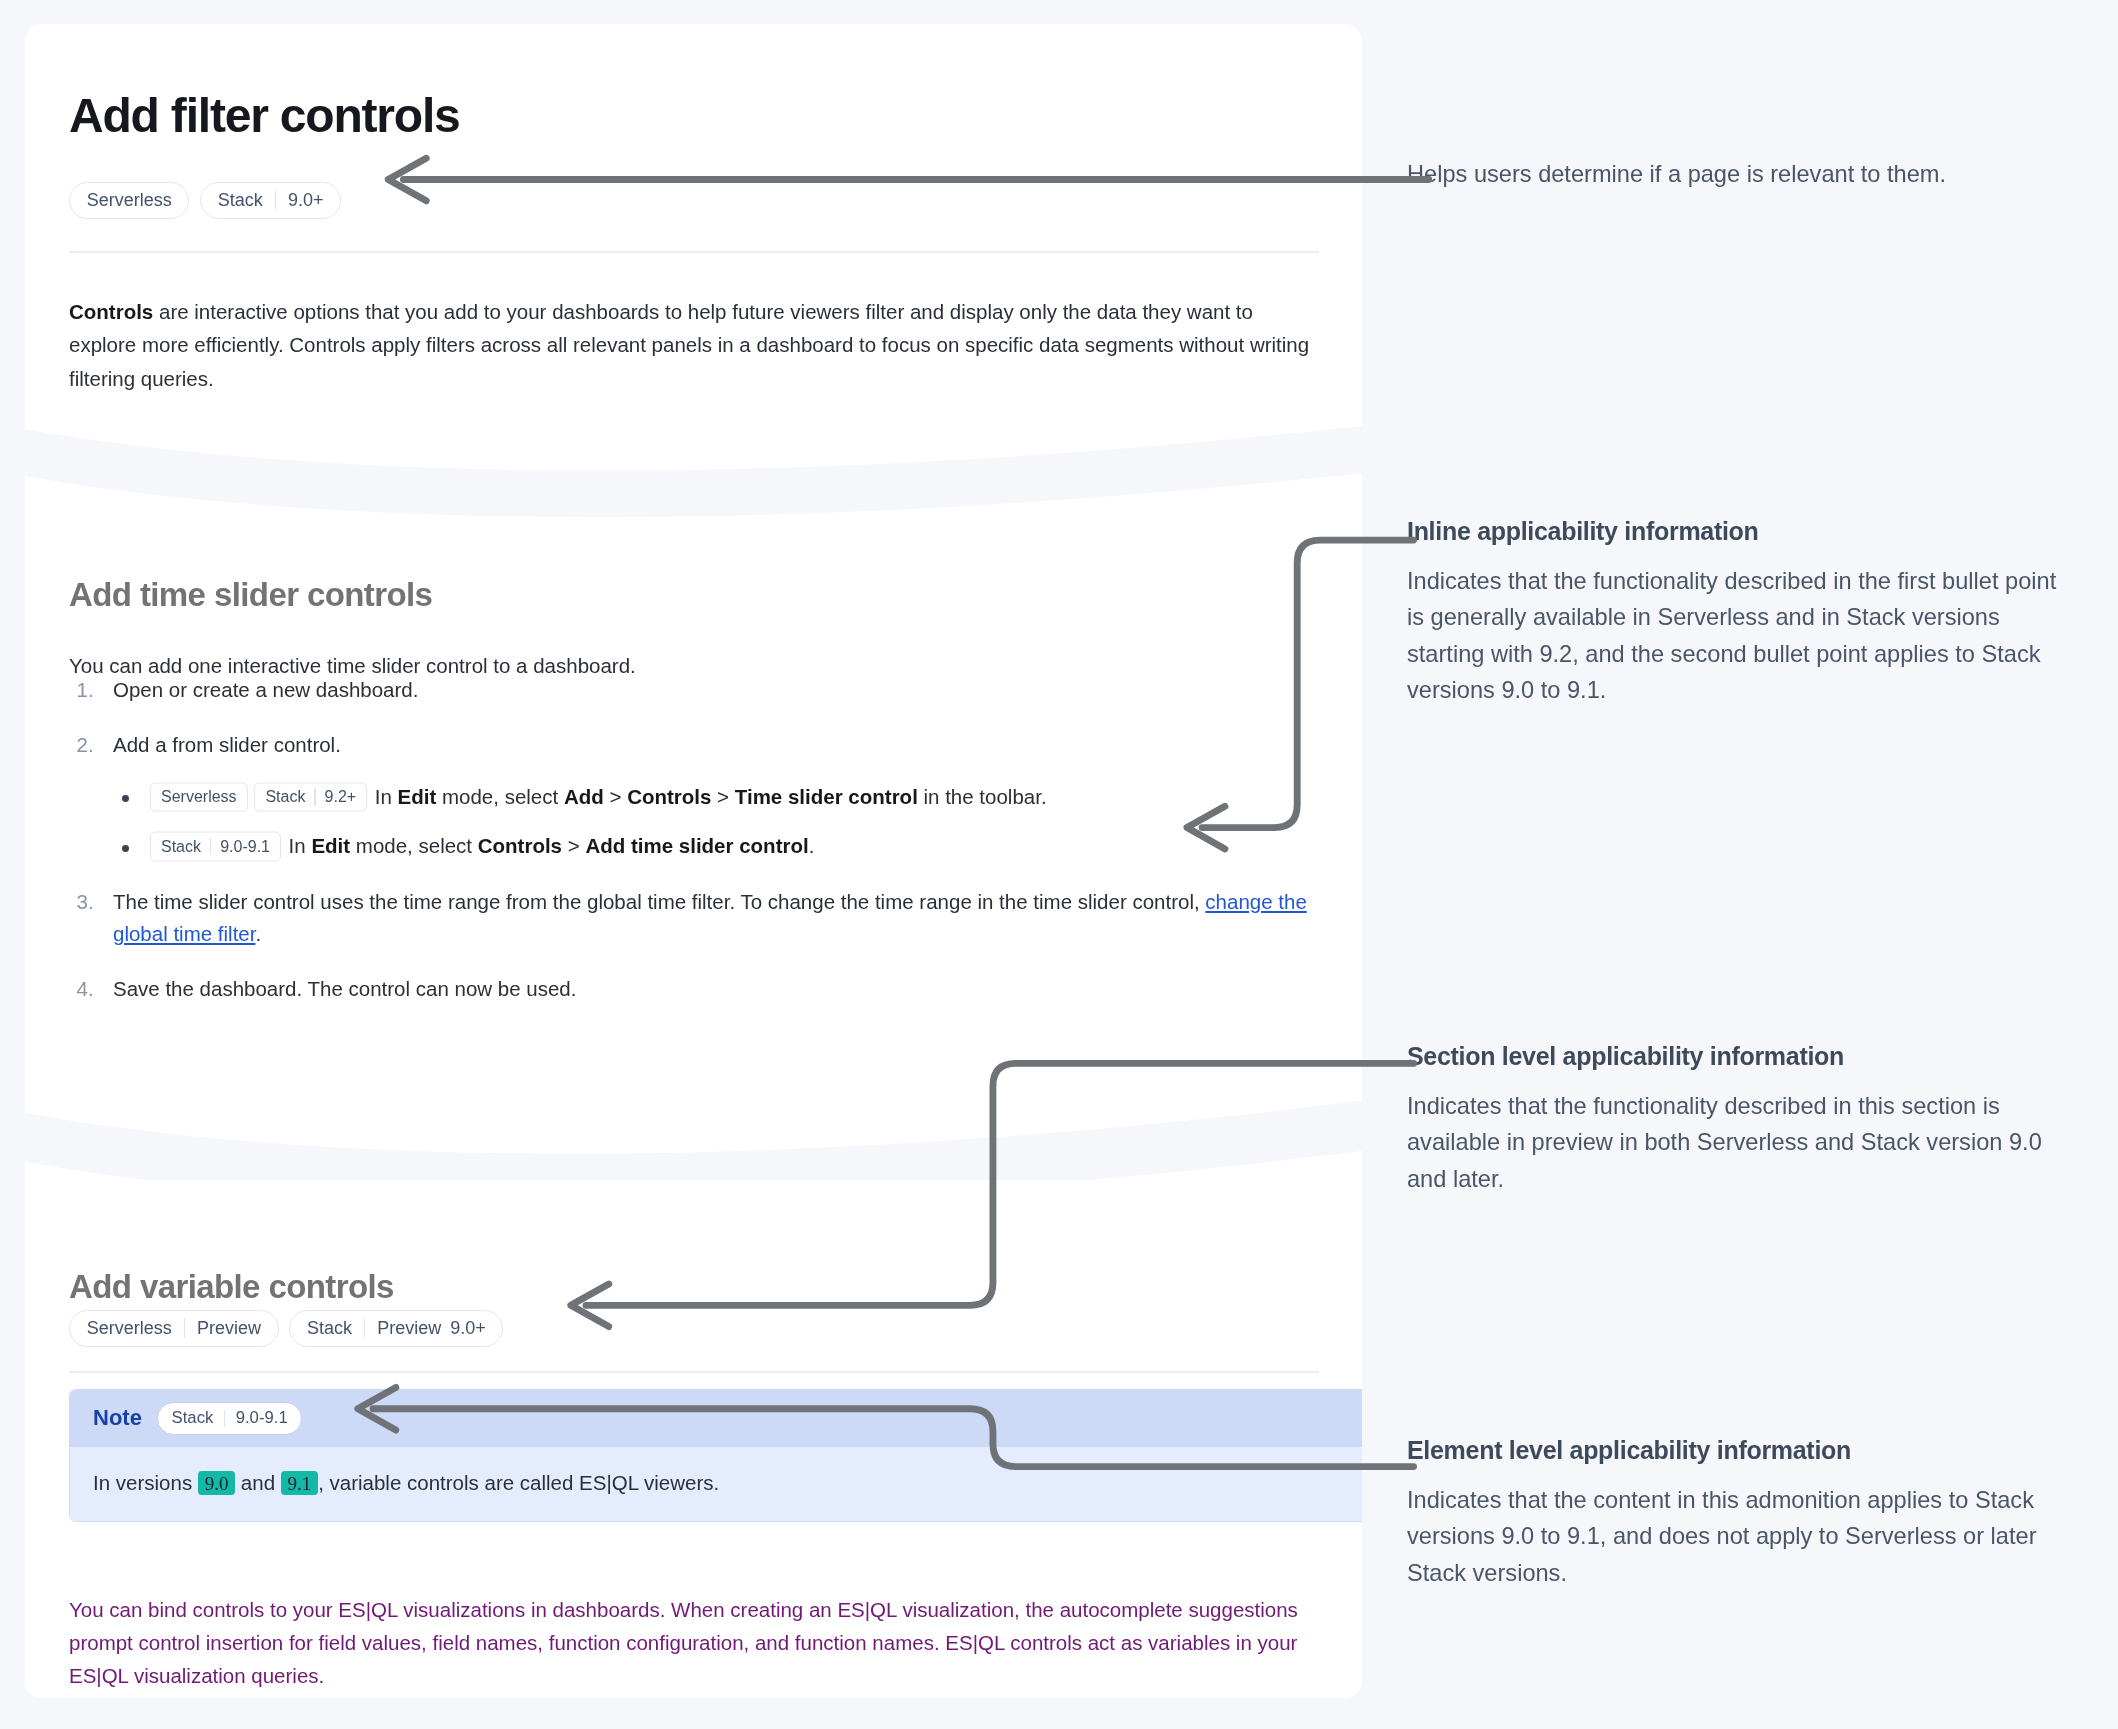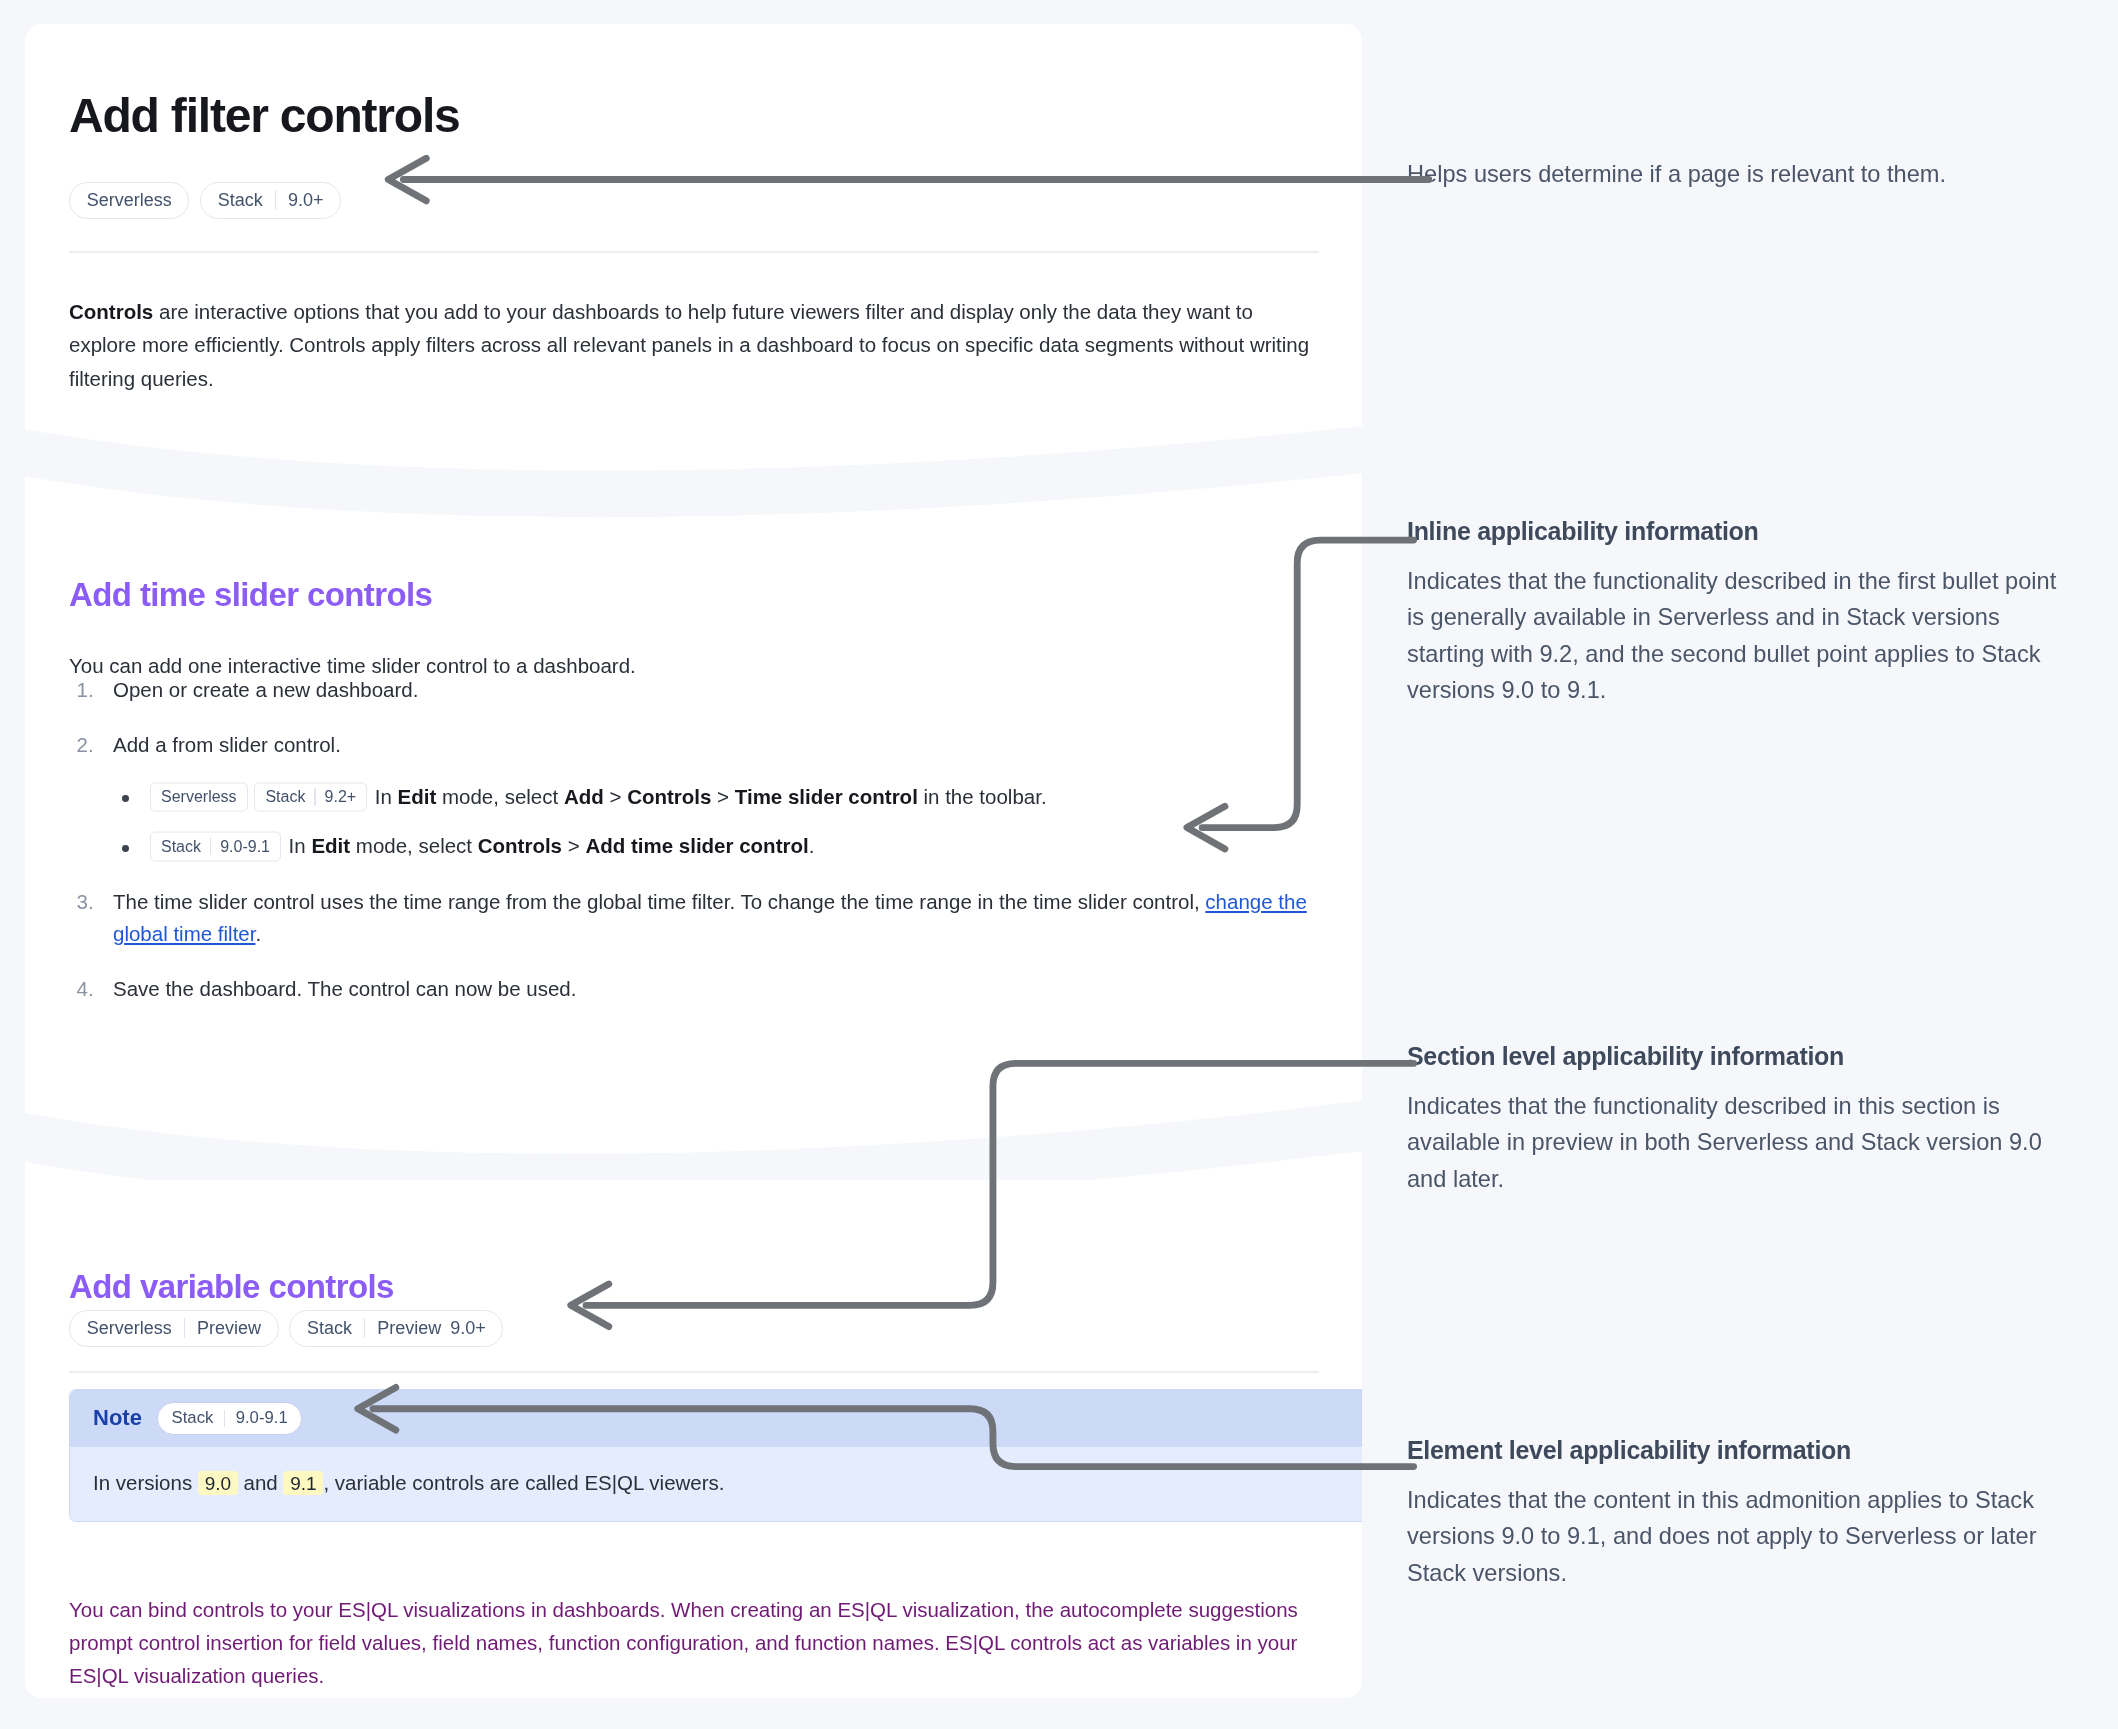--- a/index.html
+++ b/index.html
@@ -92,21 +92,21 @@
     color: #2b3038;
   }
   #intro-para b { color: #16181d; font-weight: 700; }
 
   .h2 {
     position: absolute;
     left: 44px;
     font-size: 33px;
     font-weight: 700;
     letter-spacing: -0.6px;
-    color: #8b5cf6;
+    color: #737373;
   }
   #h2-timeslider { top: 525px; }
   #h2-variable { top: 1217px; }
 
   #timeslider-lead {
     position: absolute;
     left: 44px;
     top: 605px;
     font-size: 20.5px;
     line-height: 1.6;
@@ -217,22 +217,22 @@
   #note-head .pill { font-size: 16.7px; padding: 5.3px 13.7px; border-color: #c2cfee; }
   #note-head .pill .sep { height: 16.7px; margin: 0 10.6px; }
   #note-body {
     background: #e4ecfd;
     padding: 21px 23px 23px 23px;
     font-size: 20.5px;
     color: #2b3038;
     line-height: 1.5;
   }
   code.ic {
-    font-family: Liberation Sans, sans-serif;
-    background: #fef9c3;
+    font-family: Liberation Serif, serif;
+    background: #14b8a6;
     border-radius: 3.8px;
     padding: 1.5px 6.8px;
     font-size: 19px;
     color: #1e2430;
   }
 
   #esql-para {
     position: absolute;
     left: 44px;
     top: 1548px;

